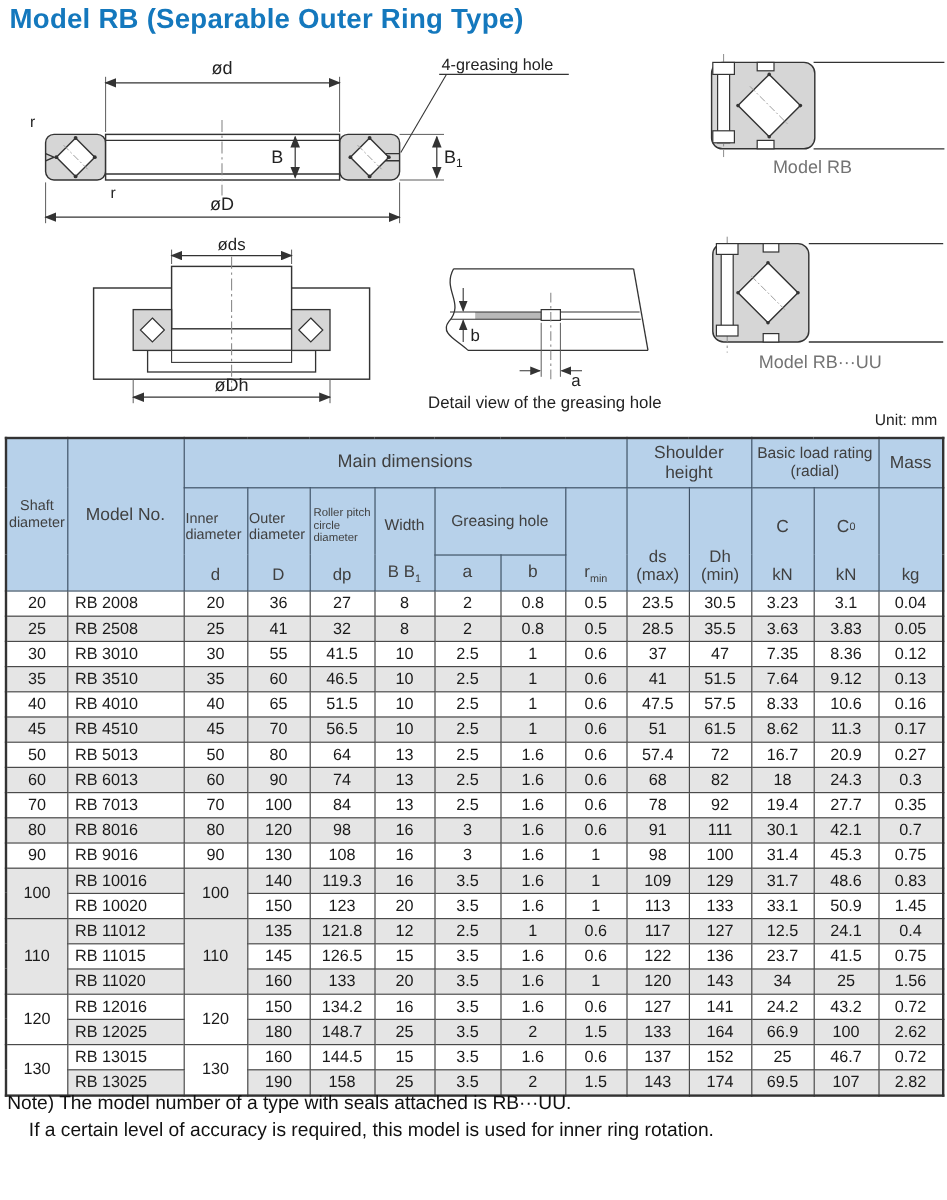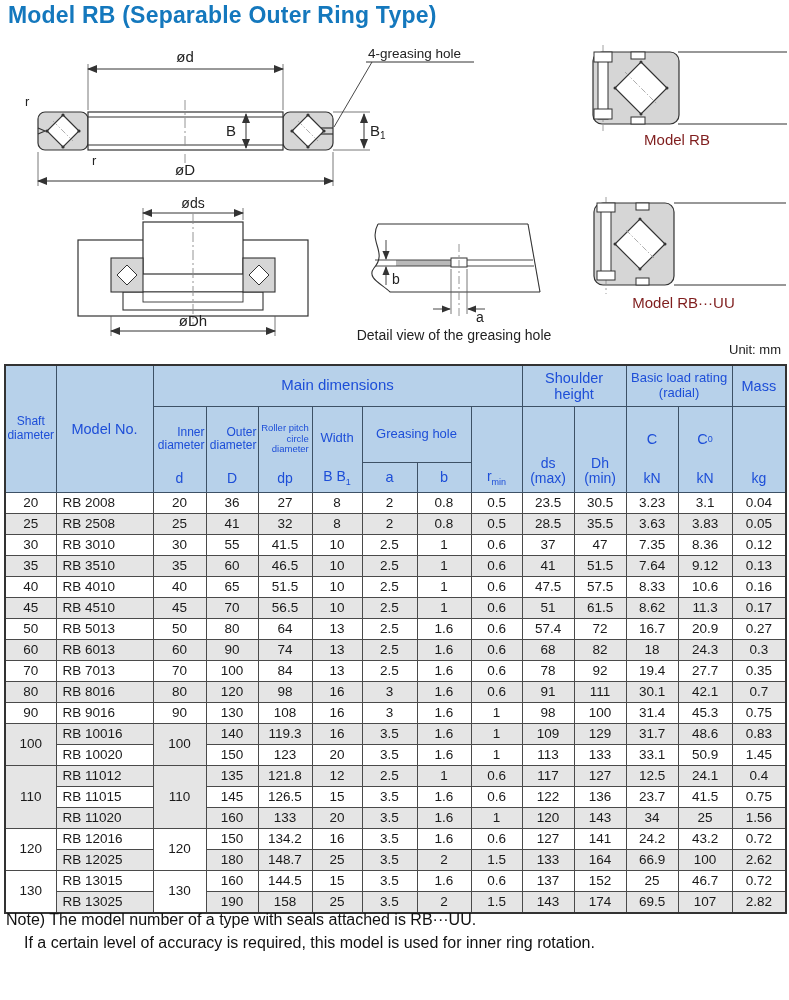--- a/index.html
+++ b/index.html
@@ -1,38 +1,38 @@
 <!DOCTYPE html>
 <html><head>
 <meta charset="utf-8">
 <style>
   html,body{margin:0;padding:0;background:#fff;}
   .page{position:relative;width:789px;height:1000px;background:#fff;overflow:hidden;
         font-family:"Liberation Sans","DejaVu Sans",sans-serif;color:#1a1a1a;}
   .abs{position:absolute;}
   .page-title{top:2px;left:8px;font-size:23px;font-weight:bold;color:#1478bd;letter-spacing:.2px;}
-  .caption{font-size:15px;color:#7f1d1d;text-align:center;}
+  .caption{font-size:15px;color:#737373;text-align:center;}
   .caption-sm{font-size:14px;color:#222;text-align:center;}
   .unit{top:342px;right:8px;font-size:13px;color:#222;}
   svg text{font-family:"Liberation Sans","DejaVu Sans",sans-serif;fill:#222;}
 
   
   table{border-collapse:collapse;table-layout:fixed;width:781px;border:2px solid #333;}
-  th{background:#b7d1ea;border:1px solid #3d5166;font-weight:400;color:#1d4ed8;
+  th{background:#b7d1ea;border:1px solid #3d5166;font-weight:400;color:#404040;
      line-height:1.12;vertical-align:middle;padding:0 1px;}
   td{border:1px solid #4a4a4a;text-align:center;font-size:13.5px;padding:0 2px;height:20px;line-height:1;}
   tr.stripe td{background:#e5e5e5;}
   td.merged{background:#fff;}
   td.left{text-align:left;padding-left:6px;}
   .pre{white-space:pre-line;}
   .hr1{height:41px;} .hr2{height:56px;} .hr3{height:30px;}
   .fz15{font-size:15px;} .fz14{font-size:14.5px;} .fz13{font-size:13px;} .fz12{font-size:12px;}
   .tiny{font-size:9.5px;}
   .vcell{height:84px;display:flex;flex-direction:column;align-items:center;}
-  .vtop{flex:1;display:flex;align-items:center;justify-content:center;text-align:right;}
+  .vtop{flex:1;display:flex;align-items:center;justify-content:center;text-align:left;}
   .vbot{padding-bottom:4px;font-size:14px;}
   sub{font-size:9px;}
   .note{top:908px;left:6px;font-size:16px;color:#111;line-height:1.45;}
   .note .l2{margin-left:18px;}
 </style>
 </head>
 <body>
 
 <div class="page">
 

